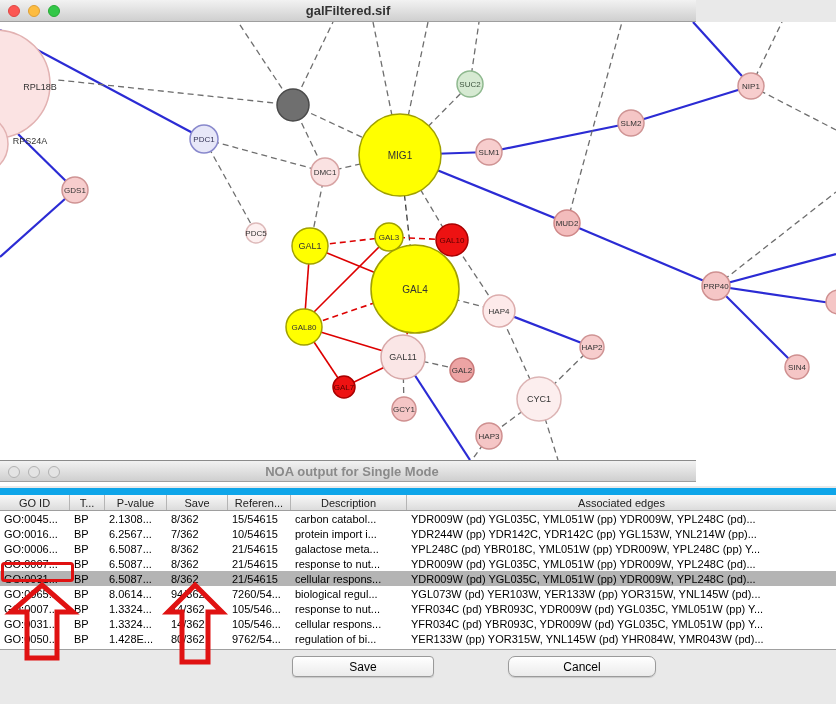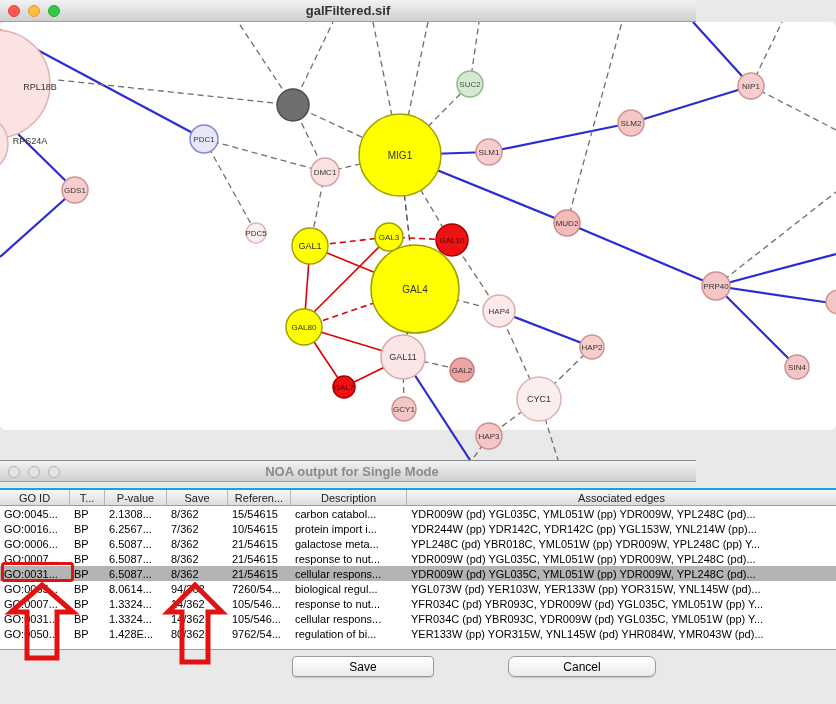--- a/index.html
+++ b/index.html
@@ -15,26 +15,26 @@
   .titlebar-title { width:100%; text-align:center; font-size:13px; font-weight:bold; color:#333; }
   #bottom-titlebar .titlebar-title { color:#8a8a8a;margin-left:8px; }
   .tl-group { position:absolute; left:8px; top:5px; display:flex; gap:8px; }
   .tl { width:12px; height:12px; border-radius:50%; }
   .tl.close { background:#fc5753; border:1px solid #df4744; }
   .tl.min   { background:#fdbc40; border:1px solid #de9f34; }
   .tl.zoom  { background:#33c748; border:1px solid #27aa35; }
   .tl.inactive { background:#e4e4e4; border:1px solid #b2b2b2; }
 
   
-  #graph-area { position:absolute; top:22px; left:0; width:836px; height:408px; background:#ffffff;border-radius:6px; }
+  #graph-area { position:absolute; top:22px; left:0; width:836px; height:464px; background:#ffffff; }
   #net-svg text { font-family:"Liberation Sans", sans-serif; }
 
   
   #table-wrap { position:absolute; top:488px; left:0; width:836px; height:162px;
-    background:#fff; border-top:2px solid #0ea5e9; border-bottom:1px solid #a0a0a0;
+    background:#fff; border-top:7px solid #0ea5e9; border-bottom:1px solid #a0a0a0;
     font-size:11px; overflow:hidden; }
   .thead { display:flex; height:16px; background:linear-gradient(#f8f8f8,#dcdcdc);
     border-bottom:1px solid #9e9e9e; }
   .thcell { display:flex; align-items:center; justify-content:center;
     border-right:1px solid #b5b5b5; color:#222; overflow:hidden; white-space:nowrap; }
   .thcell.c6 { border-right:none; }
   .trow { display:flex; height:15px; background:#fff; }
   .trow.selected { background:#b4b4b4; }
   .tcell { display:flex; align-items:center; padding-left:4px; overflow:hidden;
     white-space:nowrap; color:#000; }

